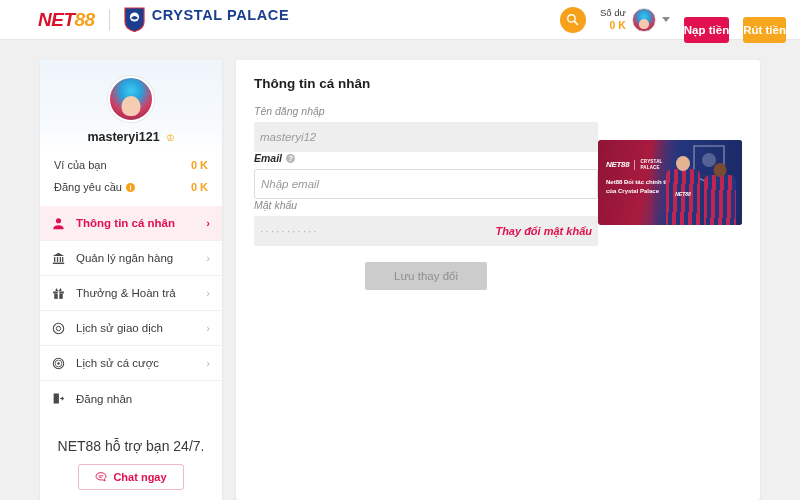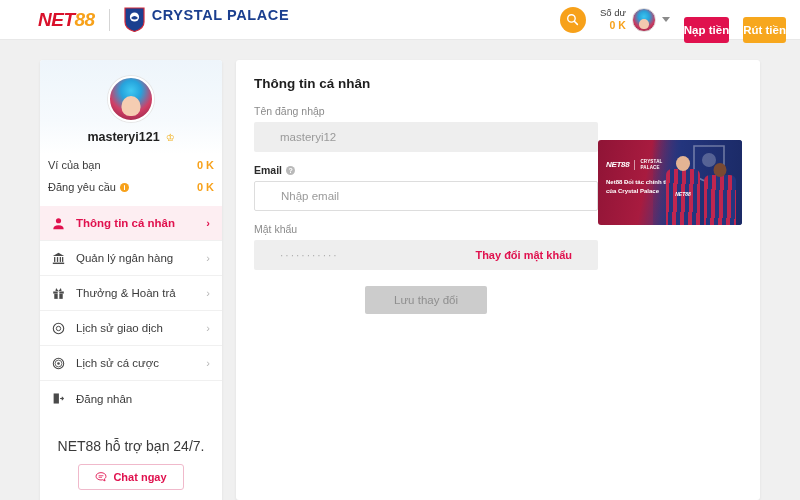--- a/index.html
+++ b/index.html
@@ -113,21 +113,21 @@
     content: ""; position: absolute; left: 50%; top: 44%;
     width: 19px; height: 20px; transform: translateX(-50%);
     border-radius: 50% 50% 44% 44%;
     background: #f5cdb2;
   }
   .uname-row { display: flex; align-items: center; justify-content: center; gap: 6px; }
   .uname { font-size: 12.5px; font-weight: bold; color: #1f1f1f; }
   .crown { font-size: 10px; color: #f0b01e; }
   .bal-row {
     display: flex; align-items: center; justify-content: space-between;
-    padding: 5px 8px; font-size: 11px; color: #3a3a3a;
+    padding: 5px 14px; font-size: 11px; color: #3a3a3a;
   }
   .bal-row .lbl { display: flex; align-items: center; gap: 4px; }
   .bal-row .amt { color: #f7a11a; font-weight: bold; font-size: 11px; }
   .info-dot {
     width: 9px; height: 9px; border-radius: 50%;
     background: #f7a11a; color: #fff;
     font-size: 7px; line-height: 9px; text-align: center; font-weight: bold;
     display: inline-block;
   }
   .menu { margin-top: 8px; }
@@ -167,35 +167,35 @@
   .main-card {
     position: absolute; left: 236px; top: 19px;
     width: 524px; min-height: 440px;
     background: #fff; border-radius: 3px;
     box-shadow: 0 1px 3px rgba(0,0,0,0.07);
     padding: 16px 18px;
   }
   .card-title { font-size: 13.5px; font-weight: bold; color: #1f1f1f; margin-bottom: 14px; }
 
   .form-col { width: 344px; }
-  .field { margin-bottom: 12px; }
+  .field { margin-bottom: 0; font-style: italic; }
   .field-label {
     font-size: 10.5px; color: #8b8b8b; margin-bottom: 5px;
     display: flex; align-items: center; gap: 4px;
   }
   .field-label.dark { color: #2b2b2b; font-weight: bold; }
   .q-dot {
     width: 9px; height: 9px; border-radius: 50%;
     background: #b9b9b9; color: #fff;
     font-size: 7px; line-height: 9px; text-align: center; font-weight: bold;
   }
   .input-box {
     height: 30px; border-radius: 2px;
     display: flex; align-items: center;
-    padding: 0 26px; font-size: 11.5px;
+    padding: 0 6px; font-size: 11.5px;
     position: relative;
   }
   .input-readonly { background: #eeeeee; color: #9a9a9a; }
   .input-white { background: #fff; border: 1px solid #dddddd; color: #1f1f1f; }
   .input-grey { background: #eeeeee; color: #9a9a9a; }
   .input-val { flex: 1; white-space: nowrap; overflow: hidden; }
   .input-val.strong { color: #1f1f1f; font-weight: bold; font-size: 11px; }
   .masked { display: inline-flex; gap: 3px; vertical-align: middle; margin-left: 1px; }
   .masked i { display: inline-block; width: 7px; height: 9px; background: #4a4a4a; }
   .masked i.sm { width: 5px; height: 7px; }

